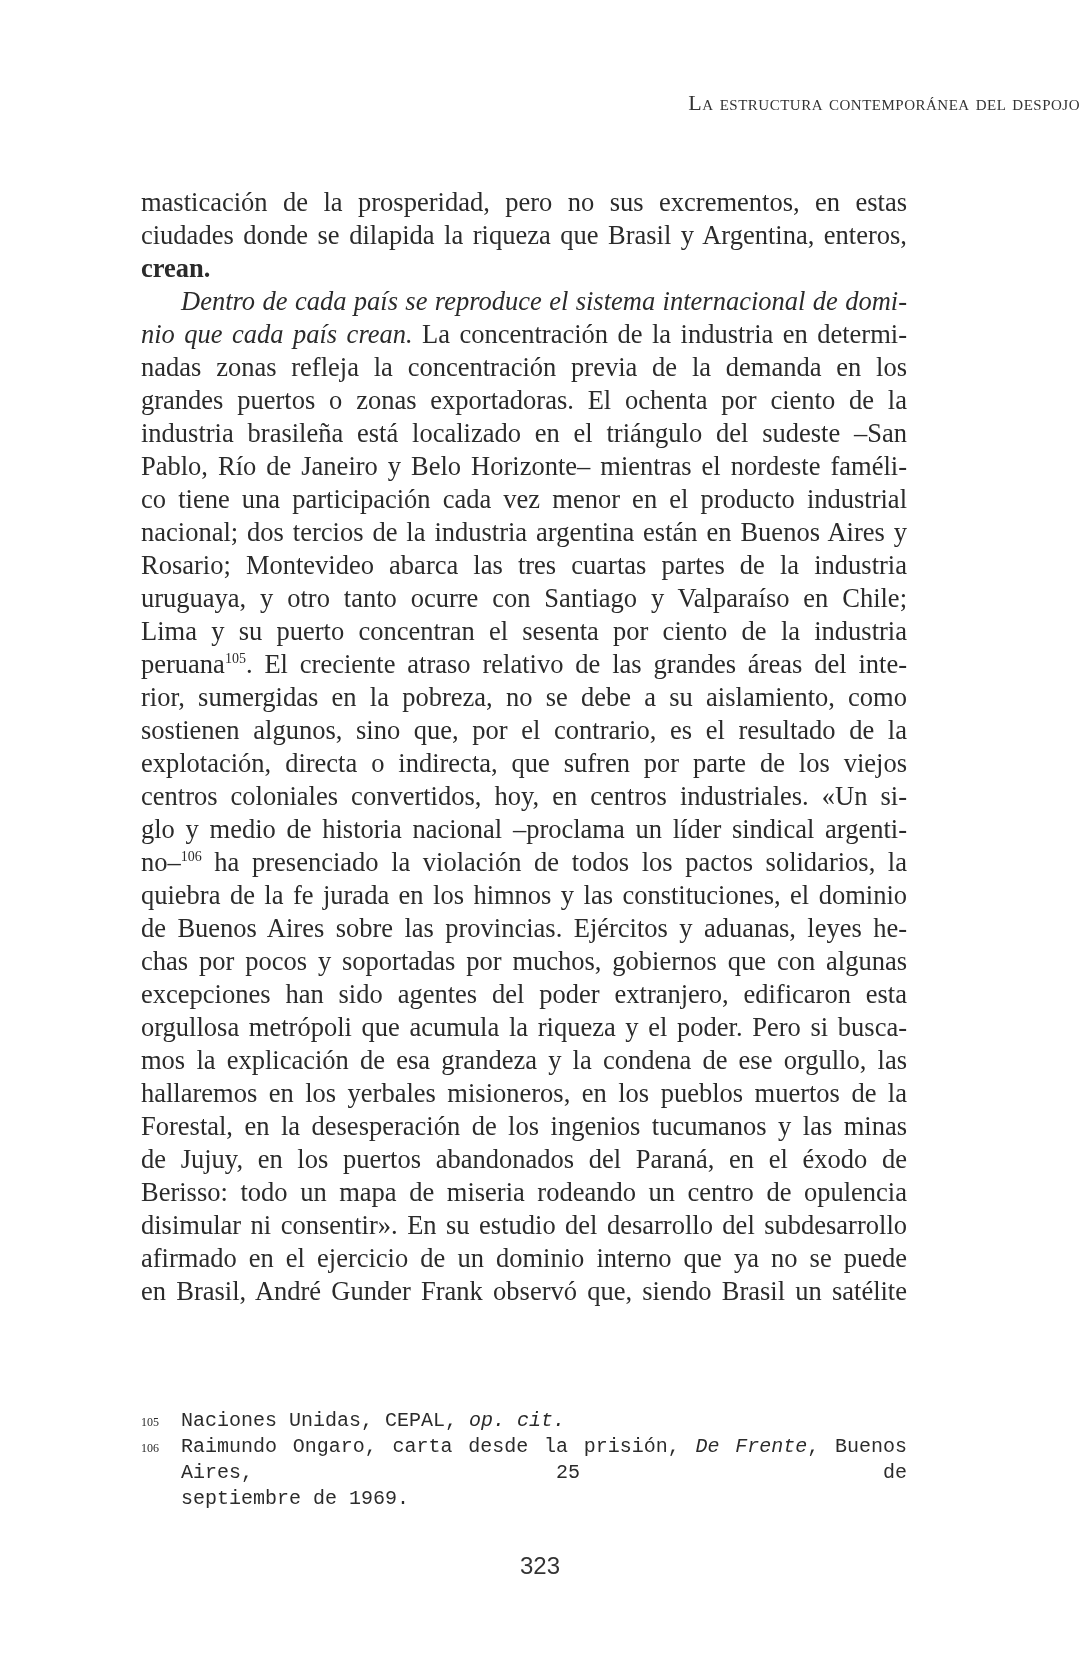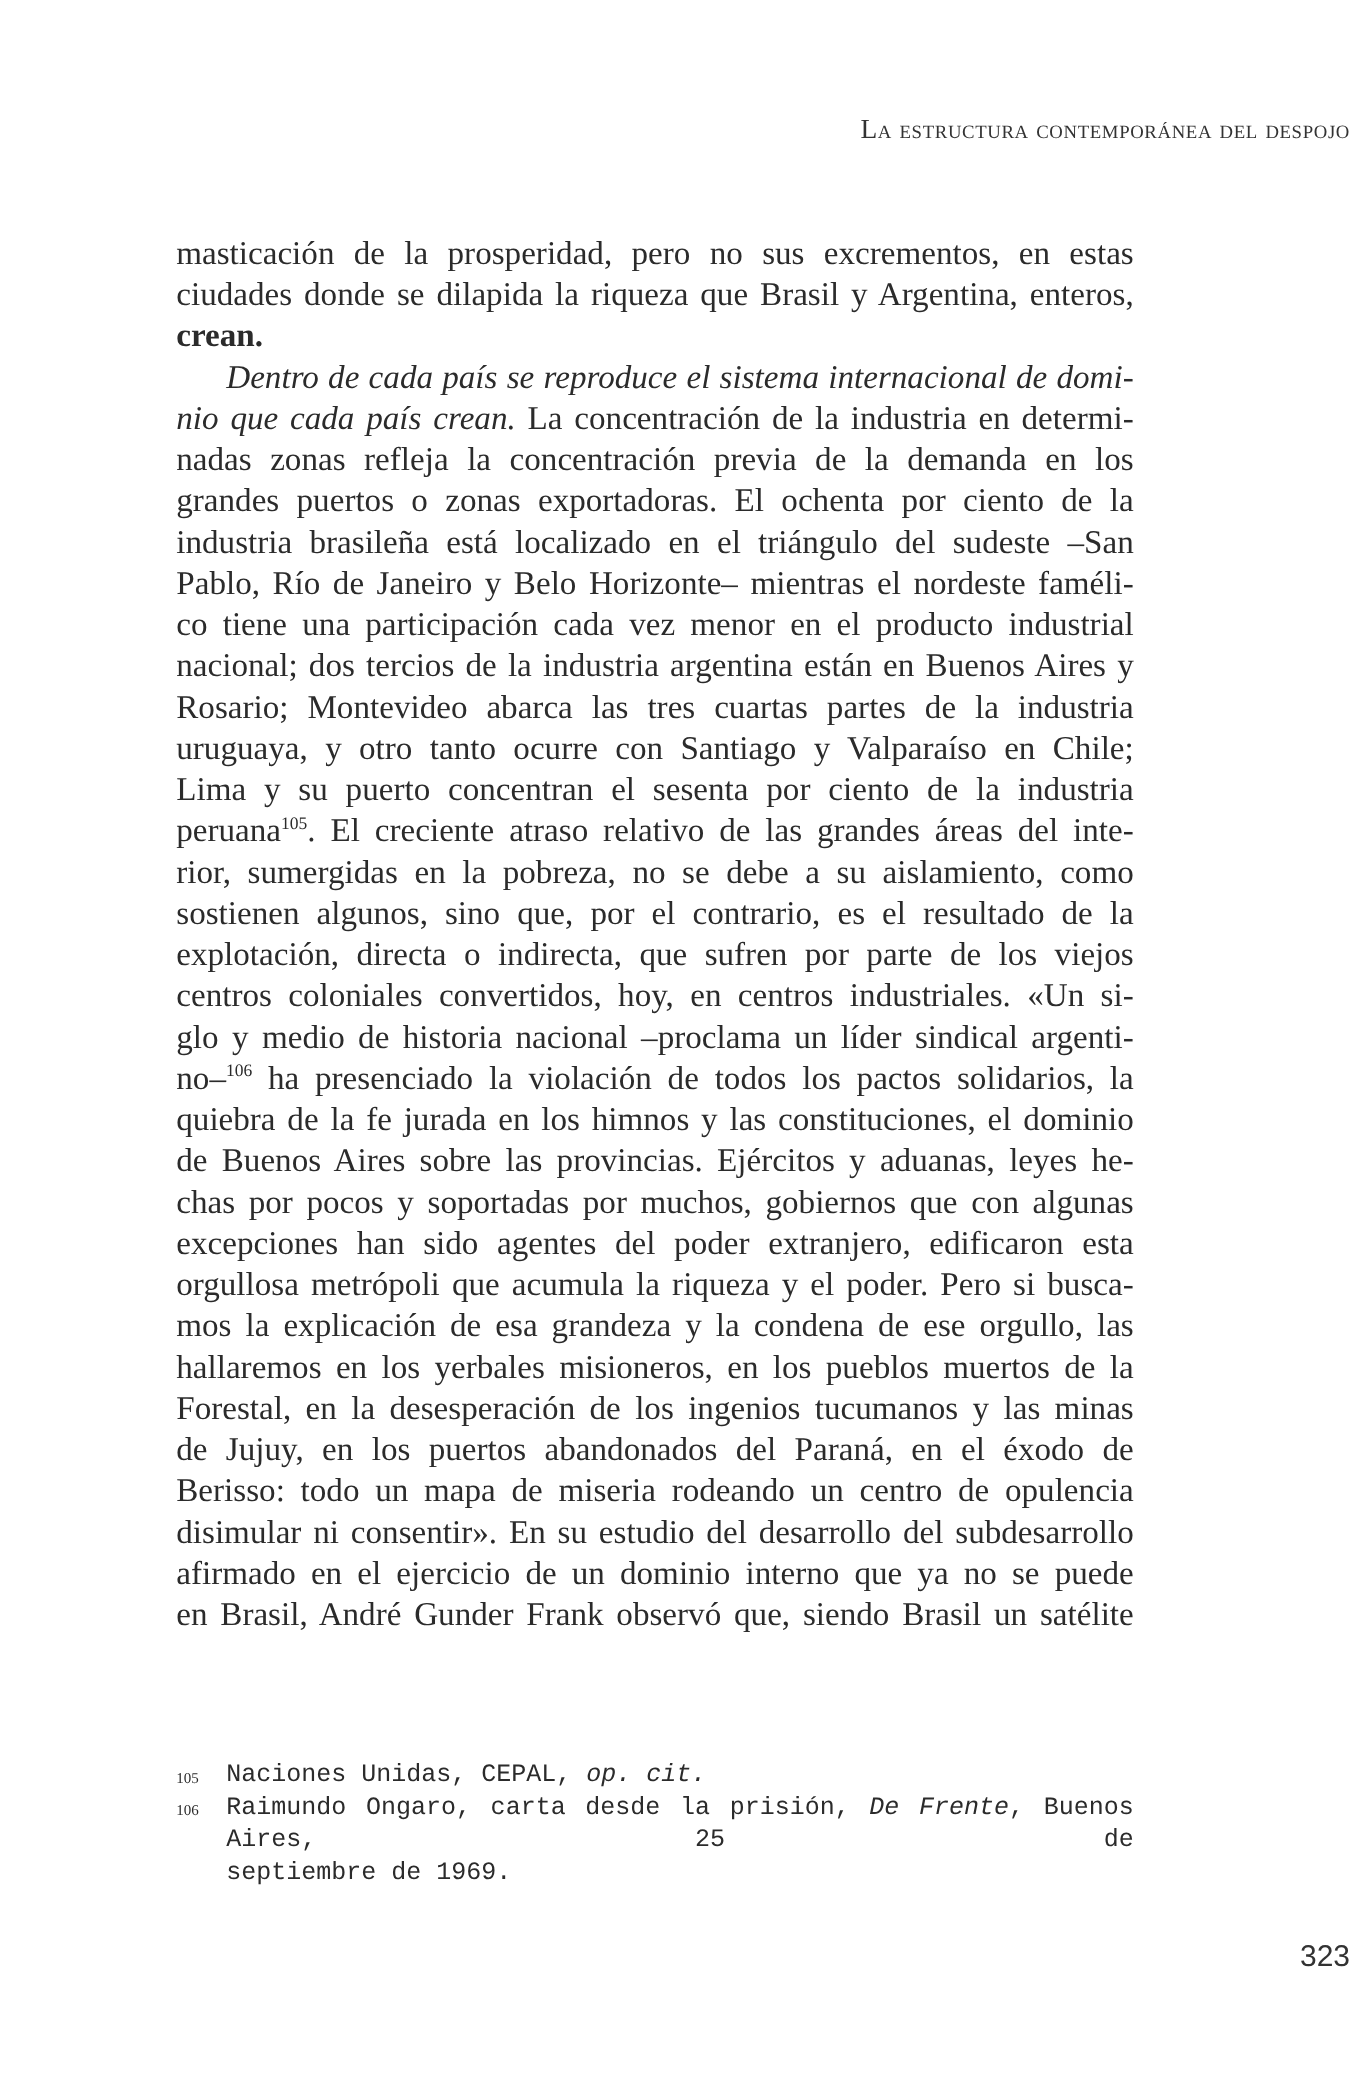--- a/index.html
+++ b/index.html
@@ -12,21 +12,21 @@
           text-align: justify; text-align-last: justify; white-space: nowrap; overflow: visible; }
   .line.last { text-align-last: left; font-weight: bold; }
   .line.indent { text-indent: 40px; }
   .it { font-style: italic; }
   sup { font-size: 14px; line-height: 0; vertical-align: 10px; }
   .footnotes { position: absolute; top: 1408px; left: 141px; width: 766px; font-size: 20px; }
   .fn { position: relative; padding-left: 40px; line-height: 26px; }
   .fn-num { position: absolute; left: 0; top: 1px; font-size: 12px; }
   .fn-line { display: block; text-align: justify; text-align-last: justify; font-family: Liberation Mono, monospace; }
   .fn-line.last { text-align-last: left; }
-  .page-number { position: absolute; top: 1552px; left: 0; width: 1080px; text-align: right;
+  .page-number { position: absolute; top: 1552px; left: 0; width: 1080px; text-align: center;
                  font-size: 24px; color: #333; font-family: "Liberation Sans", sans-serif; }
 </style>
 </head>
 <body>
 
 <div class="running-head">La estructura contemporánea del despojo</div>
 
 <div class="body-text" id="body">
     <span class="line"><span>masticación de la prosperidad, pero no sus excrementos, en estas</span></span>
     <span class="line"><span>ciudades donde se dilapida la riqueza que Brasil y Argentina, enteros,</span></span>

